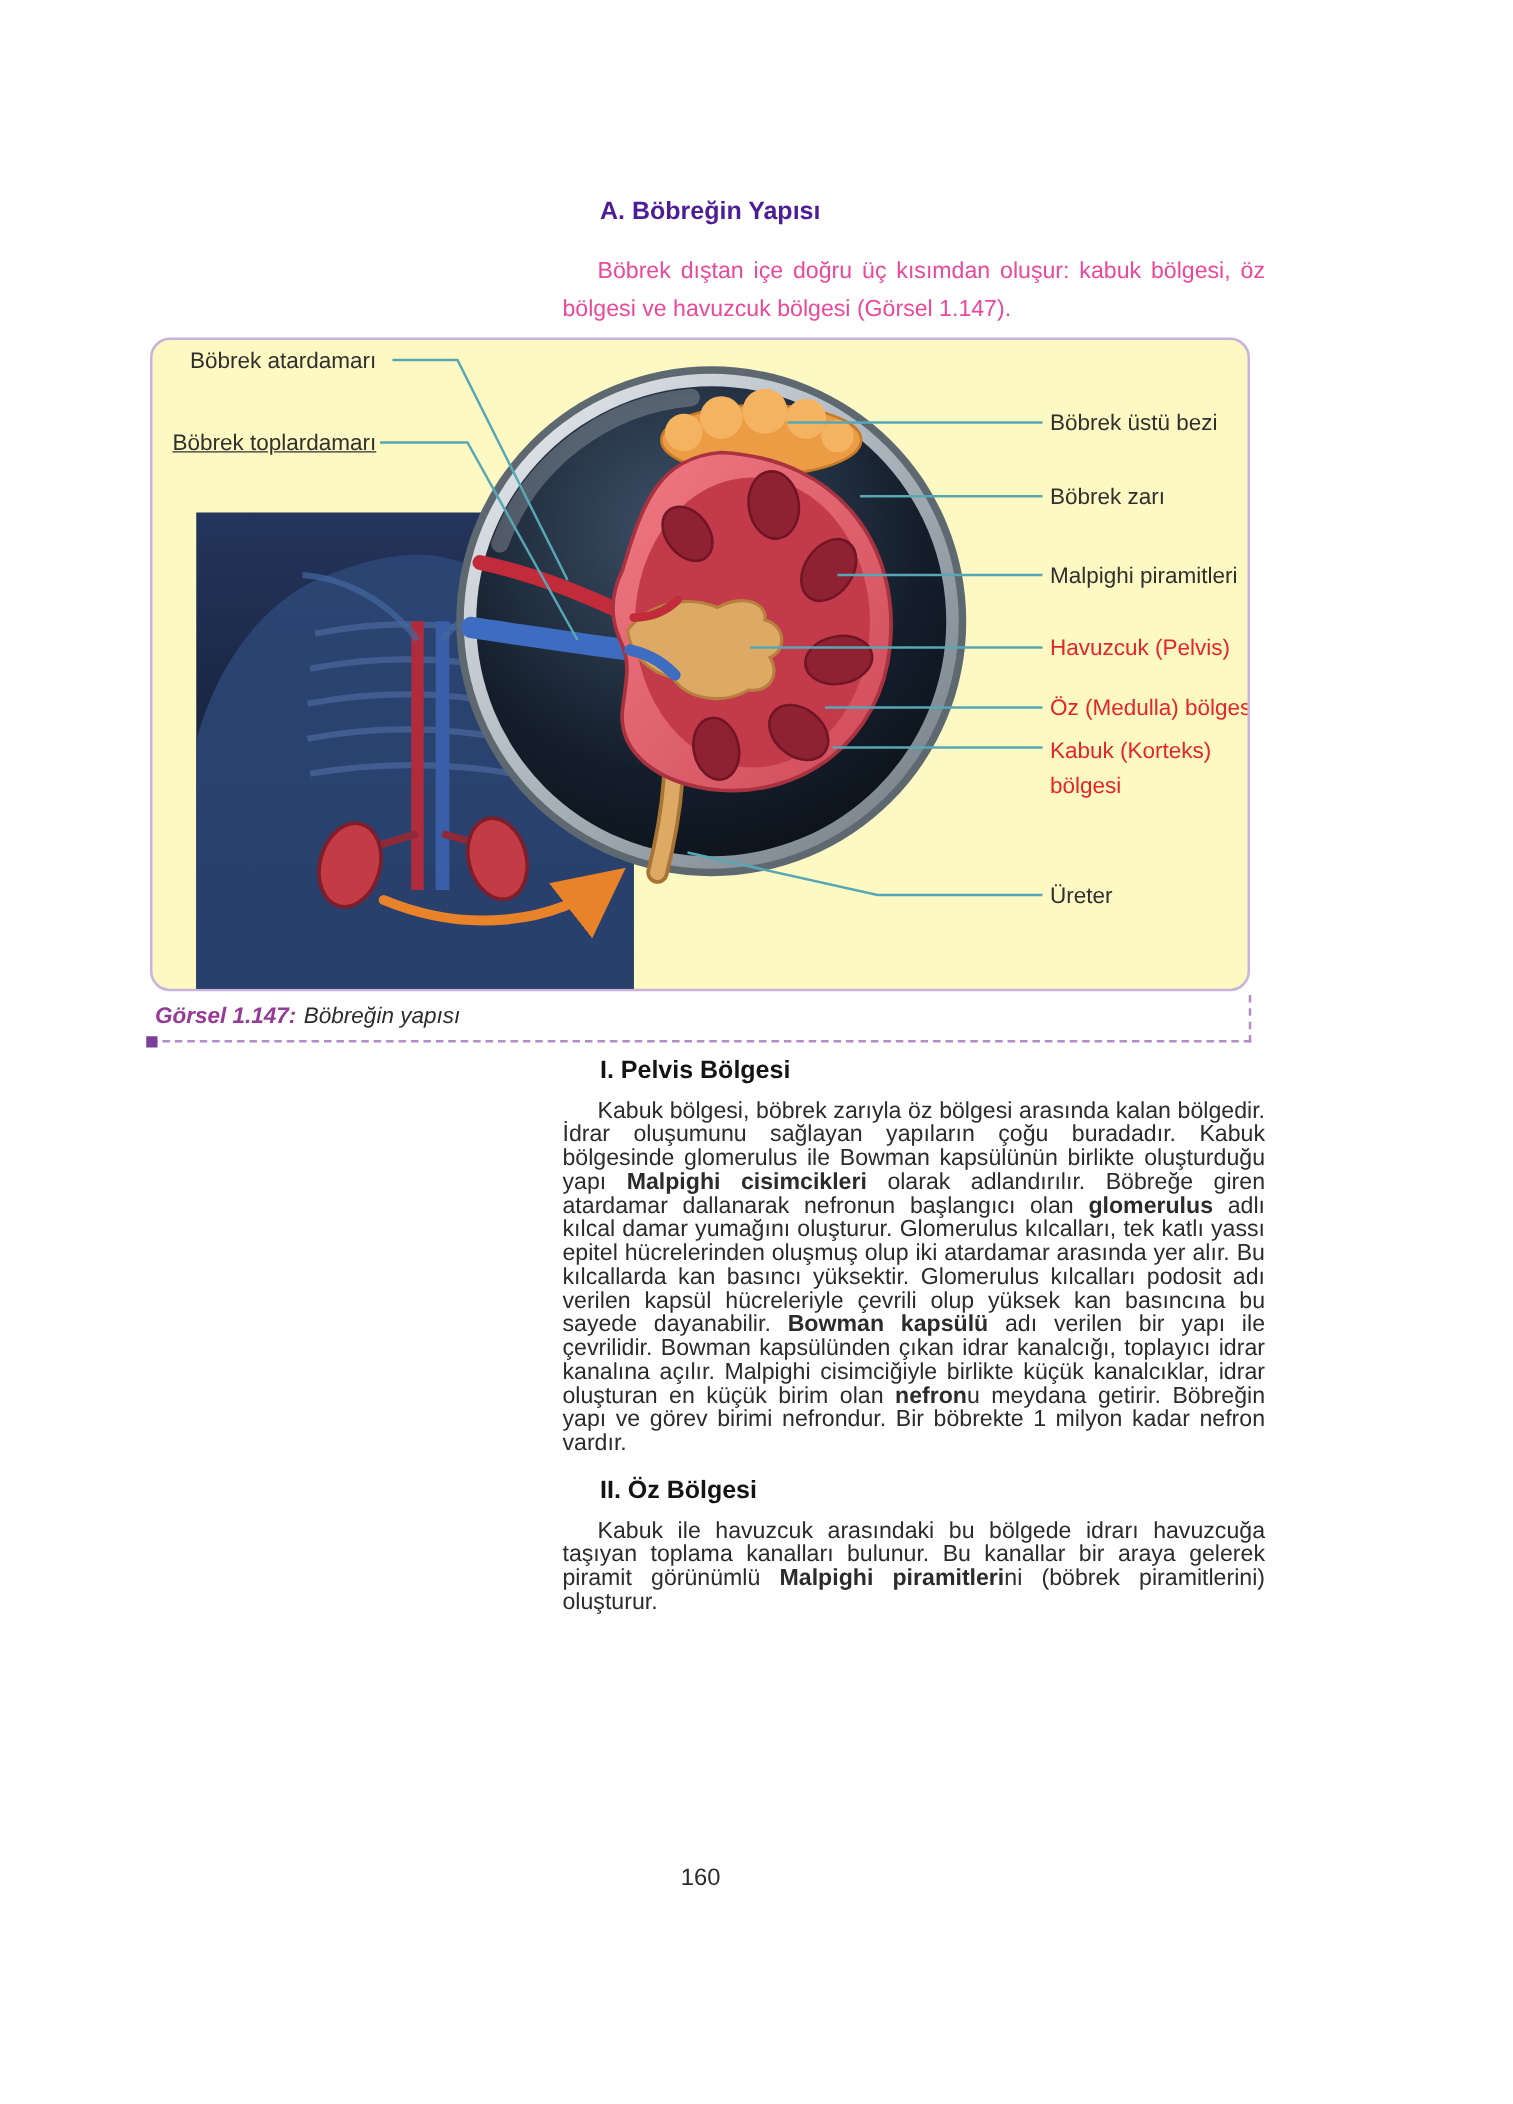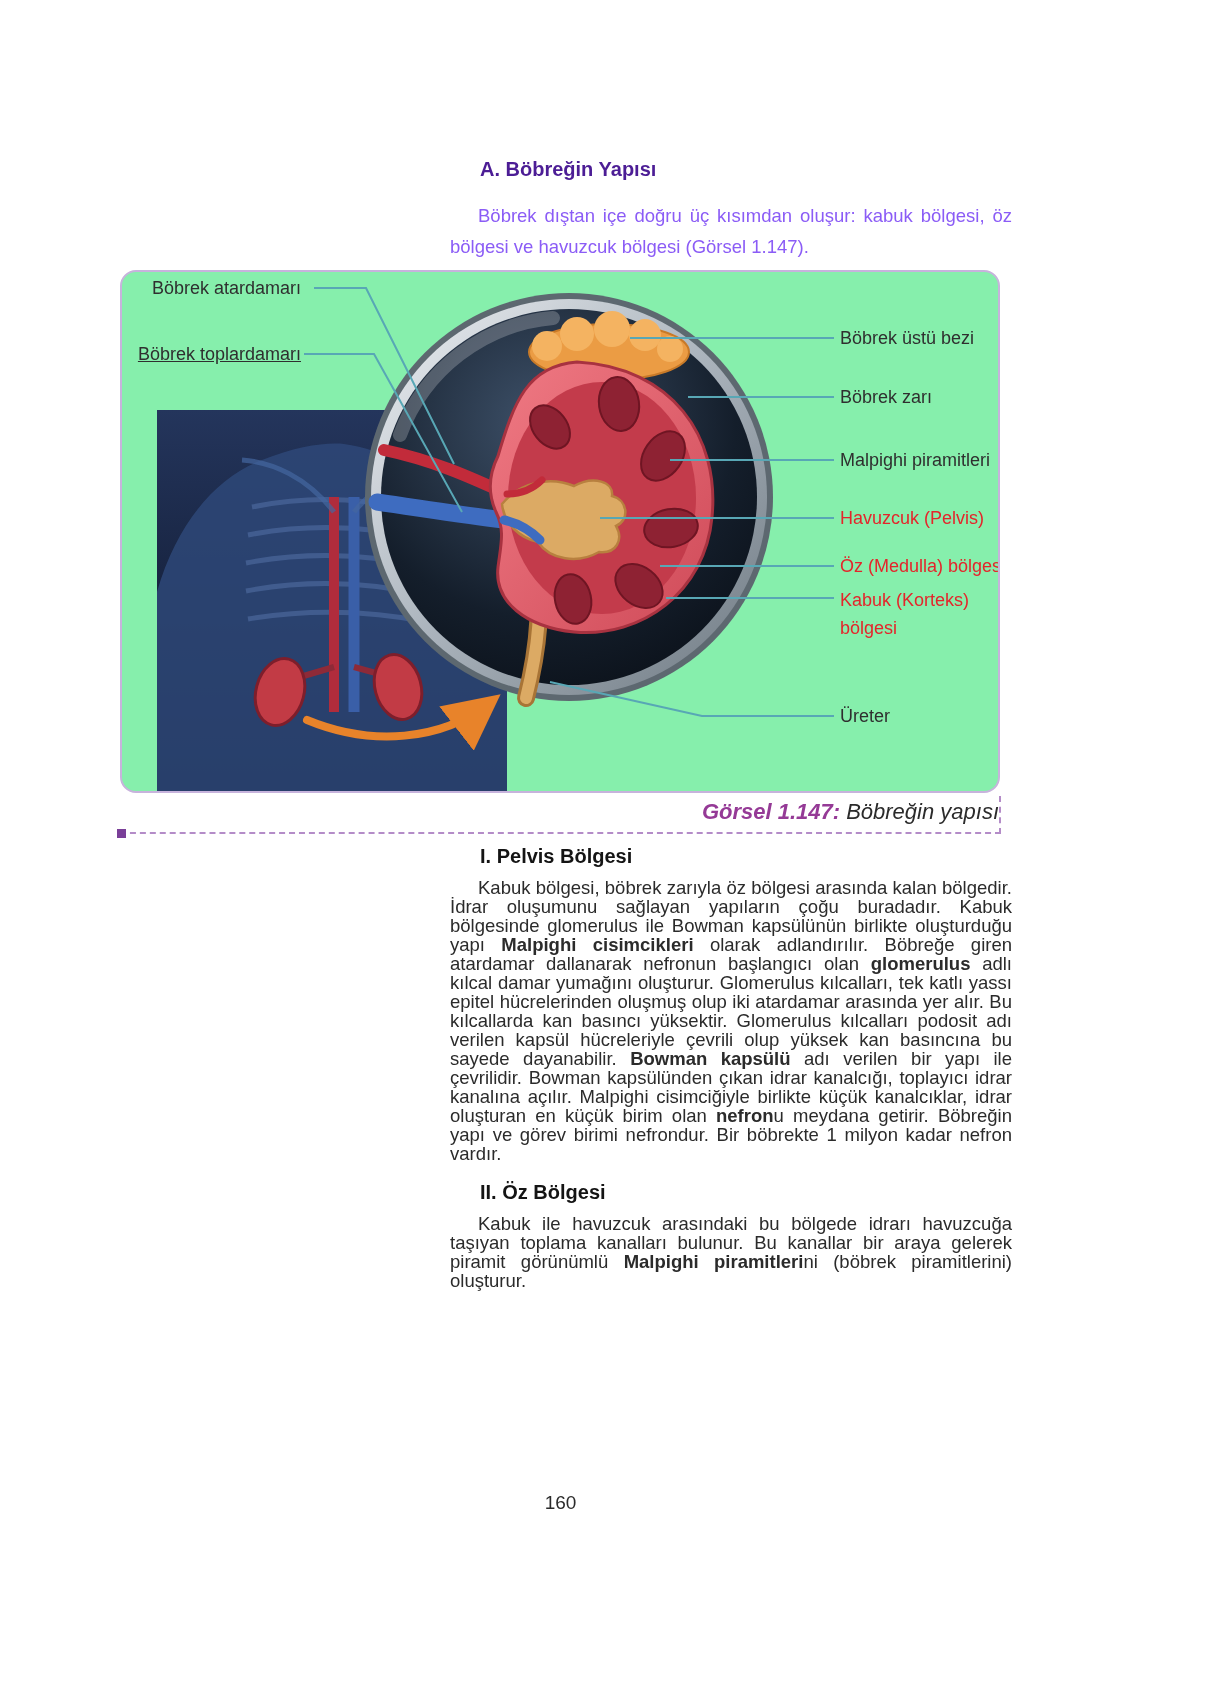--- a/index.html
+++ b/index.html
@@ -11,43 +11,42 @@
   }
   .page { position:absolute; inset:0; overflow:hidden; }
 
   .title {
     position:absolute; left:480px; top:158px;
     font-size:20px; font-weight:bold; color:#4c1d95;
   }
   .intro {
     position:absolute; left:450px; top:200px; width:562px;
     font-size:18.5px; line-height:31px; text-align:justify; text-indent:28px;
-    color:#8b5cf6;
+    color:#ec4899;
   }
 
   
   .figure-box {
     position:absolute; left:120px; top:270px; width:880px; height:523px;
-    border:2px solid #c7b3dc; border-radius:16px; background:#86efac;
+    border:2px solid #c7b3dc; border-radius:16px; background:#fef9c3;
     overflow:hidden;
   }
   .figure-svg { position:absolute; left:0; top:0; }
   .fig-label {
     position:absolute; font-size:18px; color:#2f2f2f; white-space:nowrap;
     line-height:24px;
   }
   .fig-label.red { color:#e4252b; }
   .fig-label.wrap { white-space:normal; width:160px; line-height:28px; }
 
   .caption {
     position:absolute; left:120px; top:796px; width:881px; height:38px;
     border-bottom:2px dashed #b48cc8; border-right:2px dashed #b48cc8;
-    font-size:22px; font-style:italic; line-height:32px; padding-left:4px;
+    font-size:18px; font-style:italic; line-height:32px; padding-left:4px;
     color:#2b2b2b;
-    text-align:right;
   }
   .caption .cap-label { color:#953a96; font-weight:bold; }
   .caption .cap-text { margin-left:6px; }
   .caption-square {
     position:absolute; left:117px; top:829px; width:9px; height:9px;
     background:#7a3f98;
   }
 
   
   .text-column {

